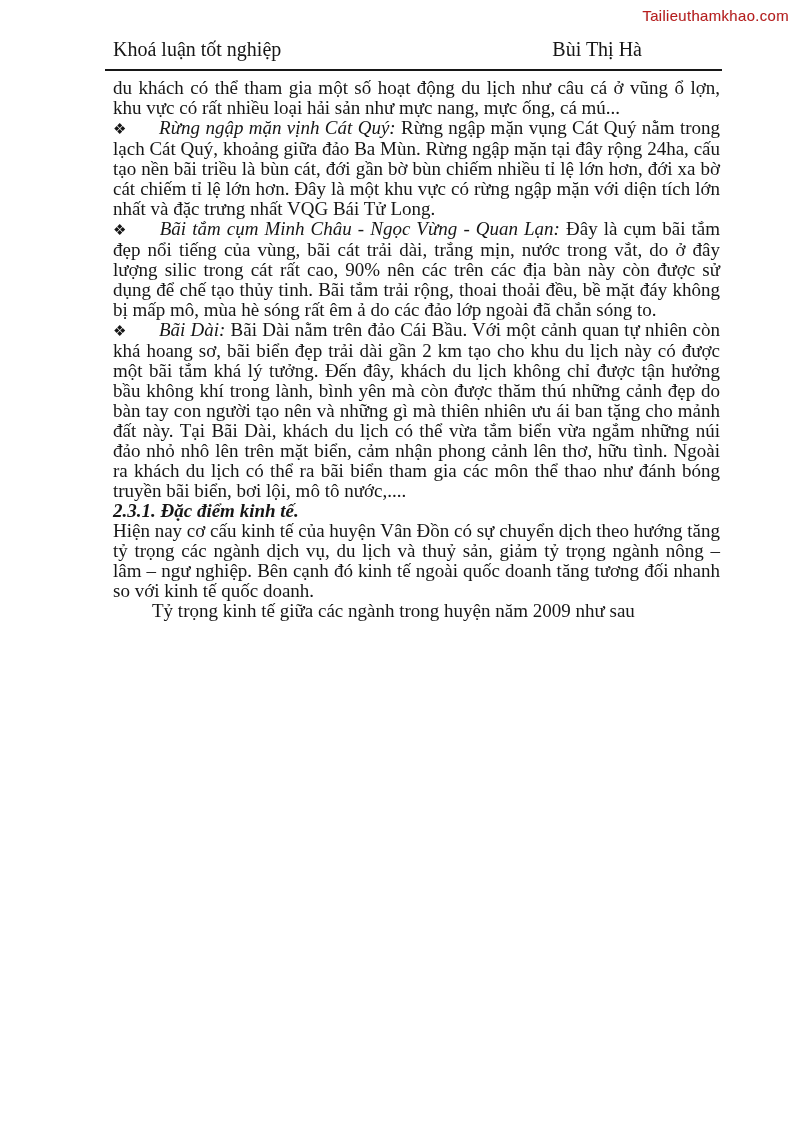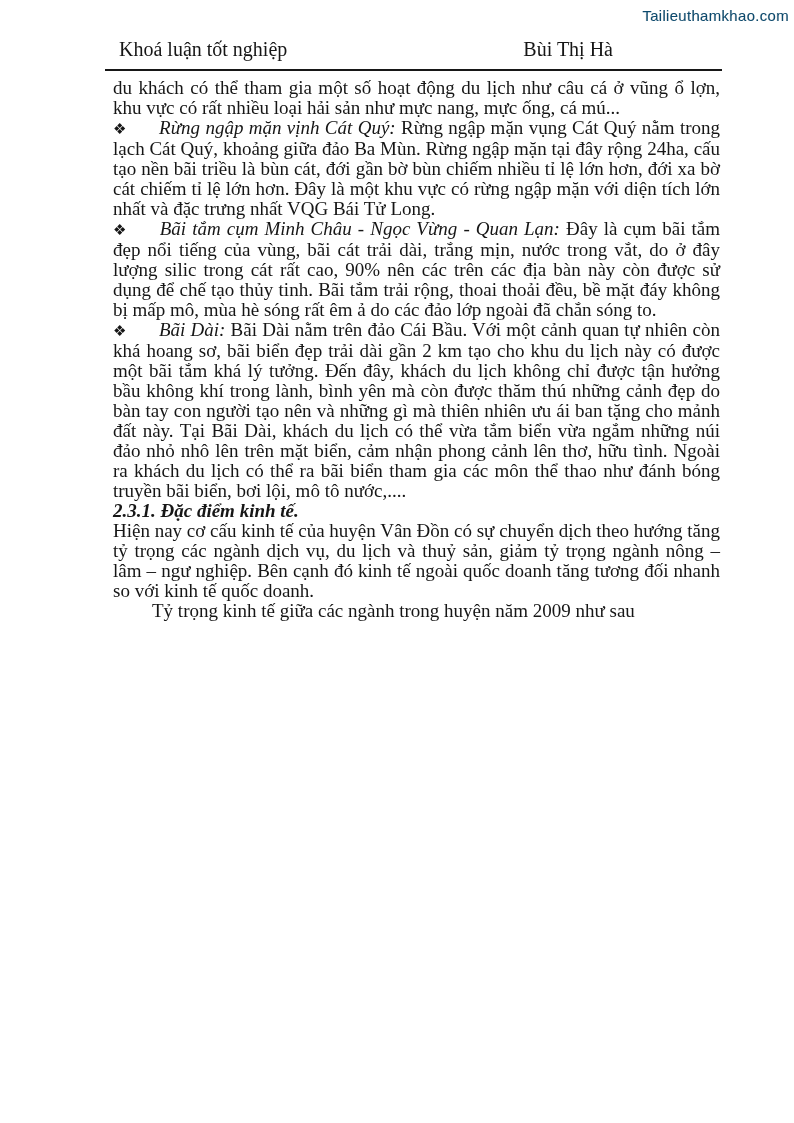--- a/index.html
+++ b/index.html
@@ -9,33 +9,33 @@
     font-family: "Liberation Serif", "DejaVu Serif", serif;
     color: #161616;
     position: relative;
     overflow: hidden;
   }
   .watermark {
     position: absolute;
     top: 7px; right: 5px;
     font-family: "Liberation Sans", "DejaVu Sans", sans-serif;
     font-size: 15px;
-    color: #0c4a6e;
+    color: #b91c1c;
     text-shadow: 1px 1px 0 #ffffff, -0.5px -0.5px 0 #cfcfcf;
     letter-spacing: 0.3px;
   }
   .page-header {
     position: absolute;
-    top: 36px; left: 119px; width: 607px;
+    top: 36px; left: 113px; width: 607px;
     display: flex;
     justify-content: space-between;
     font-size: 20px;
     line-height: 26px;
   }
-  .header-right { margin-right: 113px; }
+  .header-right { margin-right: 78px; }
   .header-rule {
     position: absolute;
     top: 69px; left: 105px; width: 617px;
     border-top: 2px solid #171717;
     height: 0;
   }
   .content {
     position: absolute;
     top: 78px; left: 113px; width: 607px;
     font-size: 19px;

